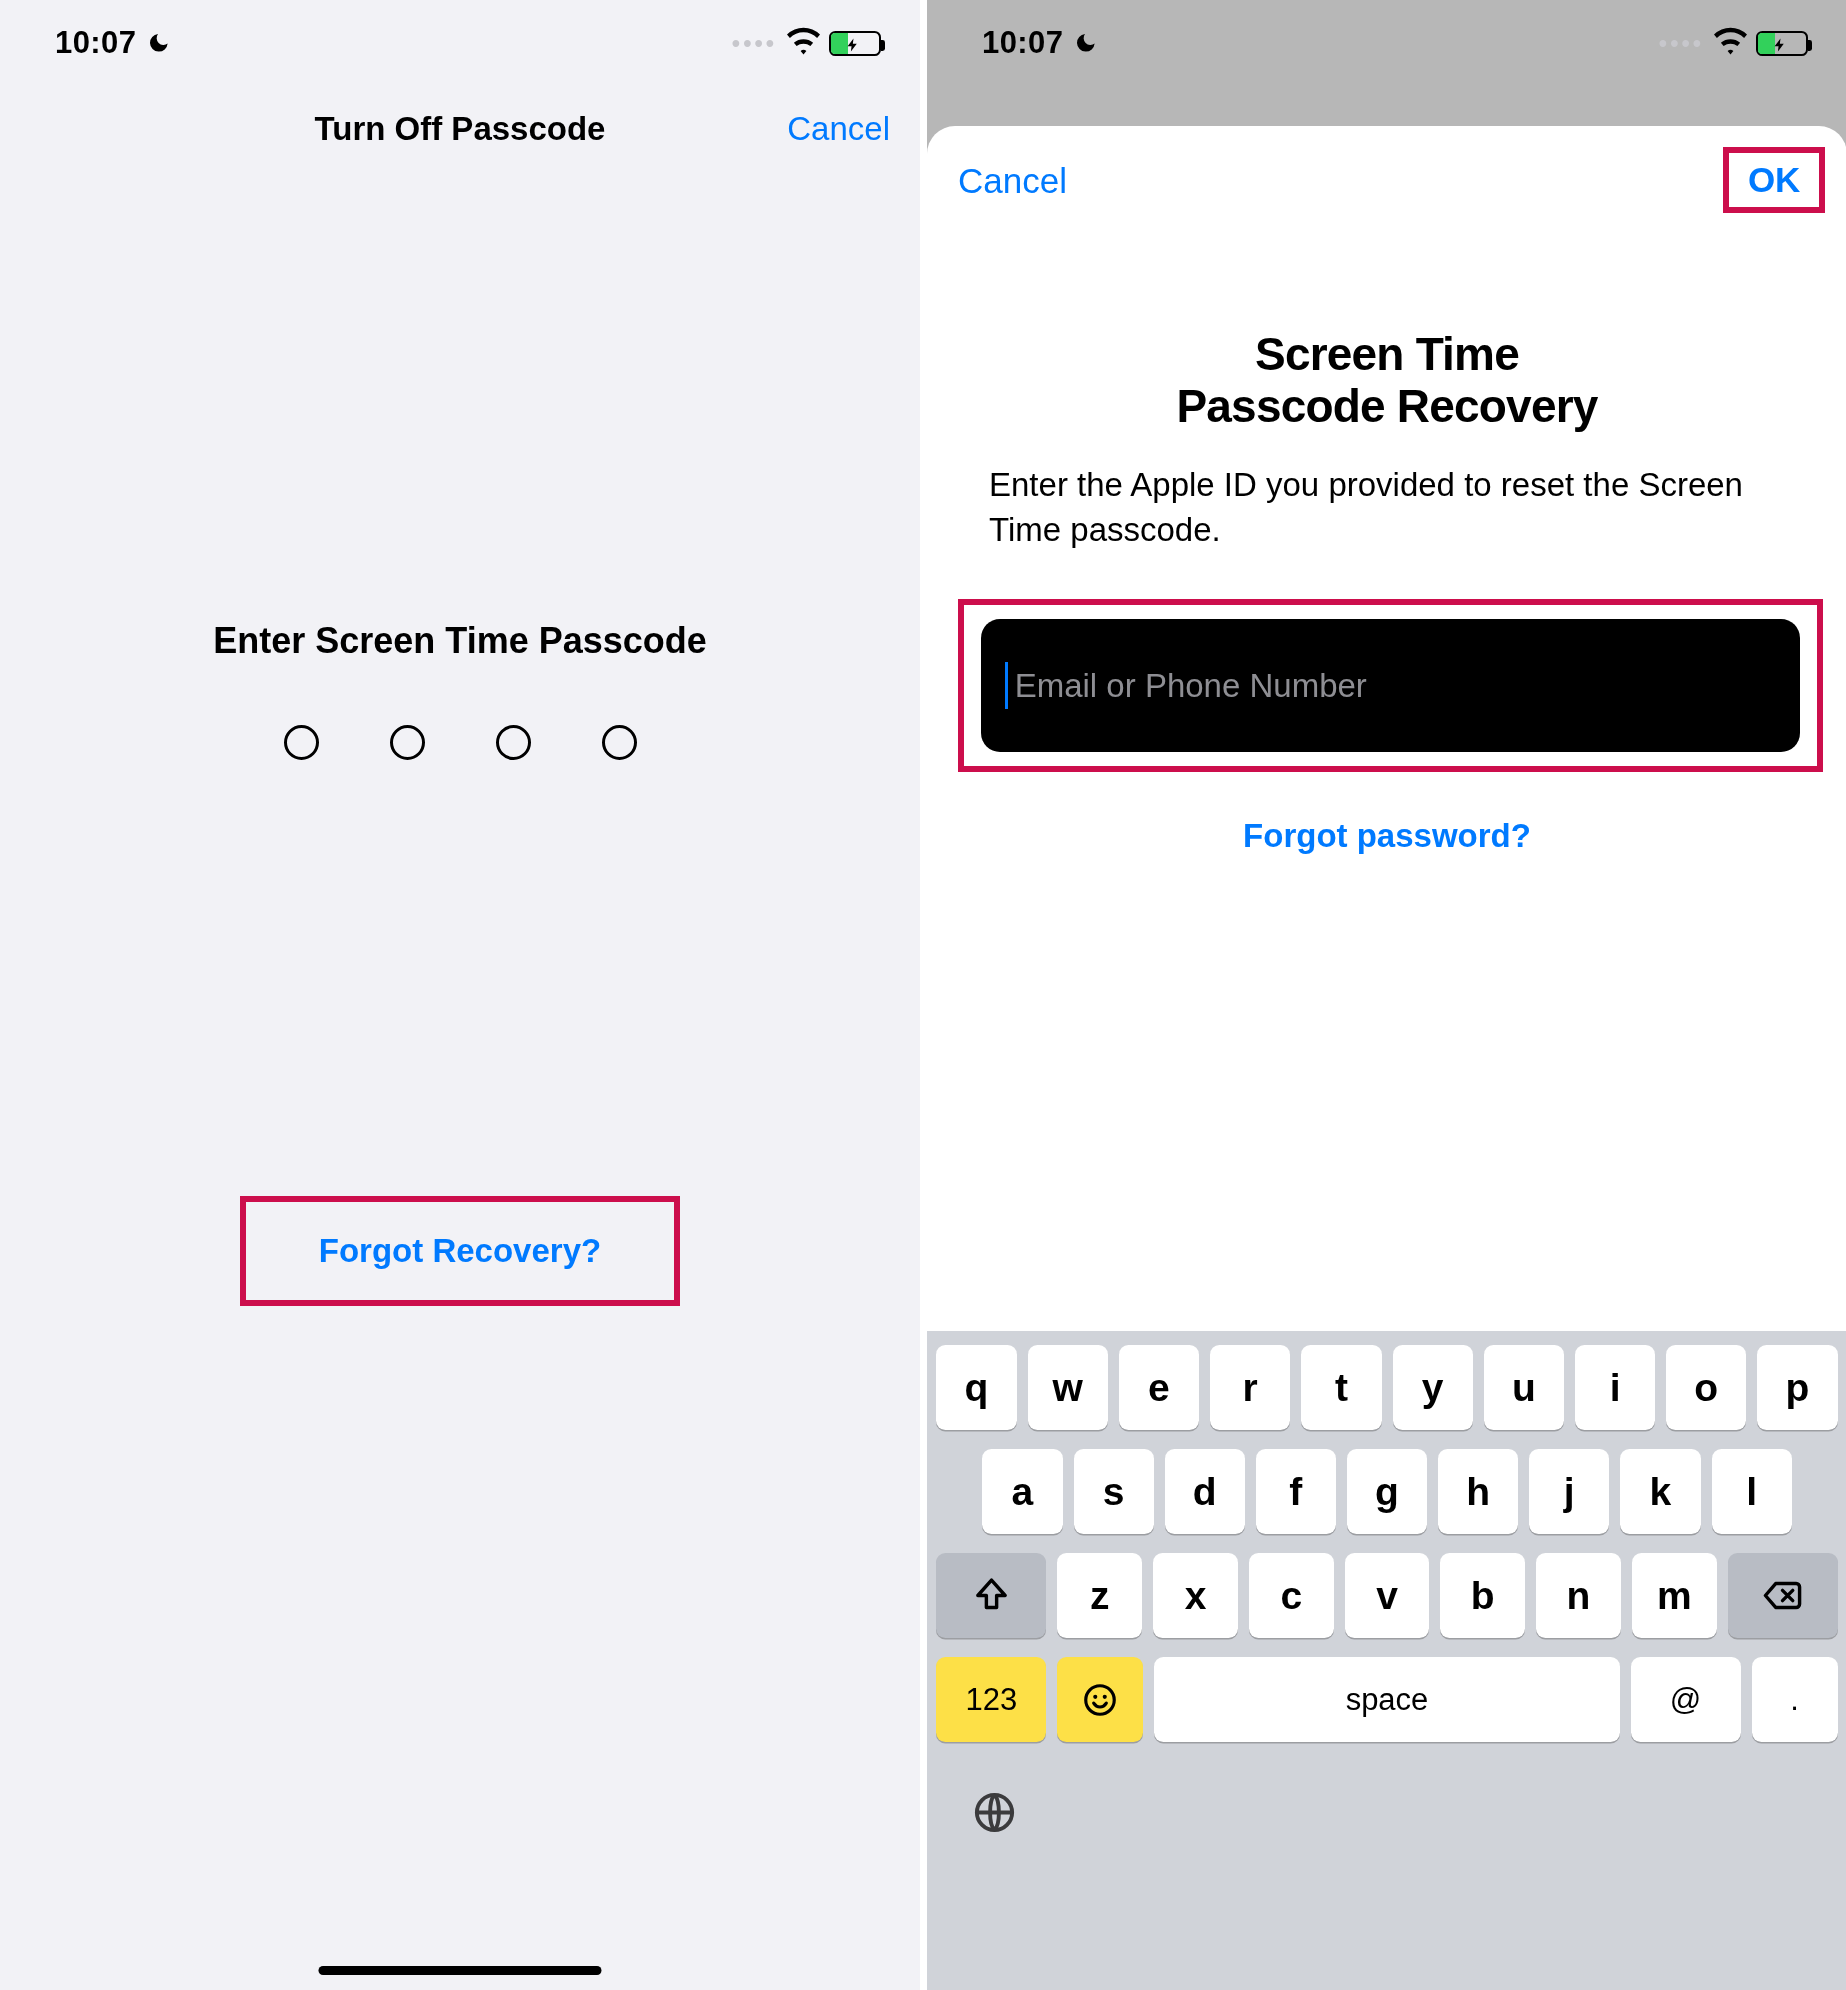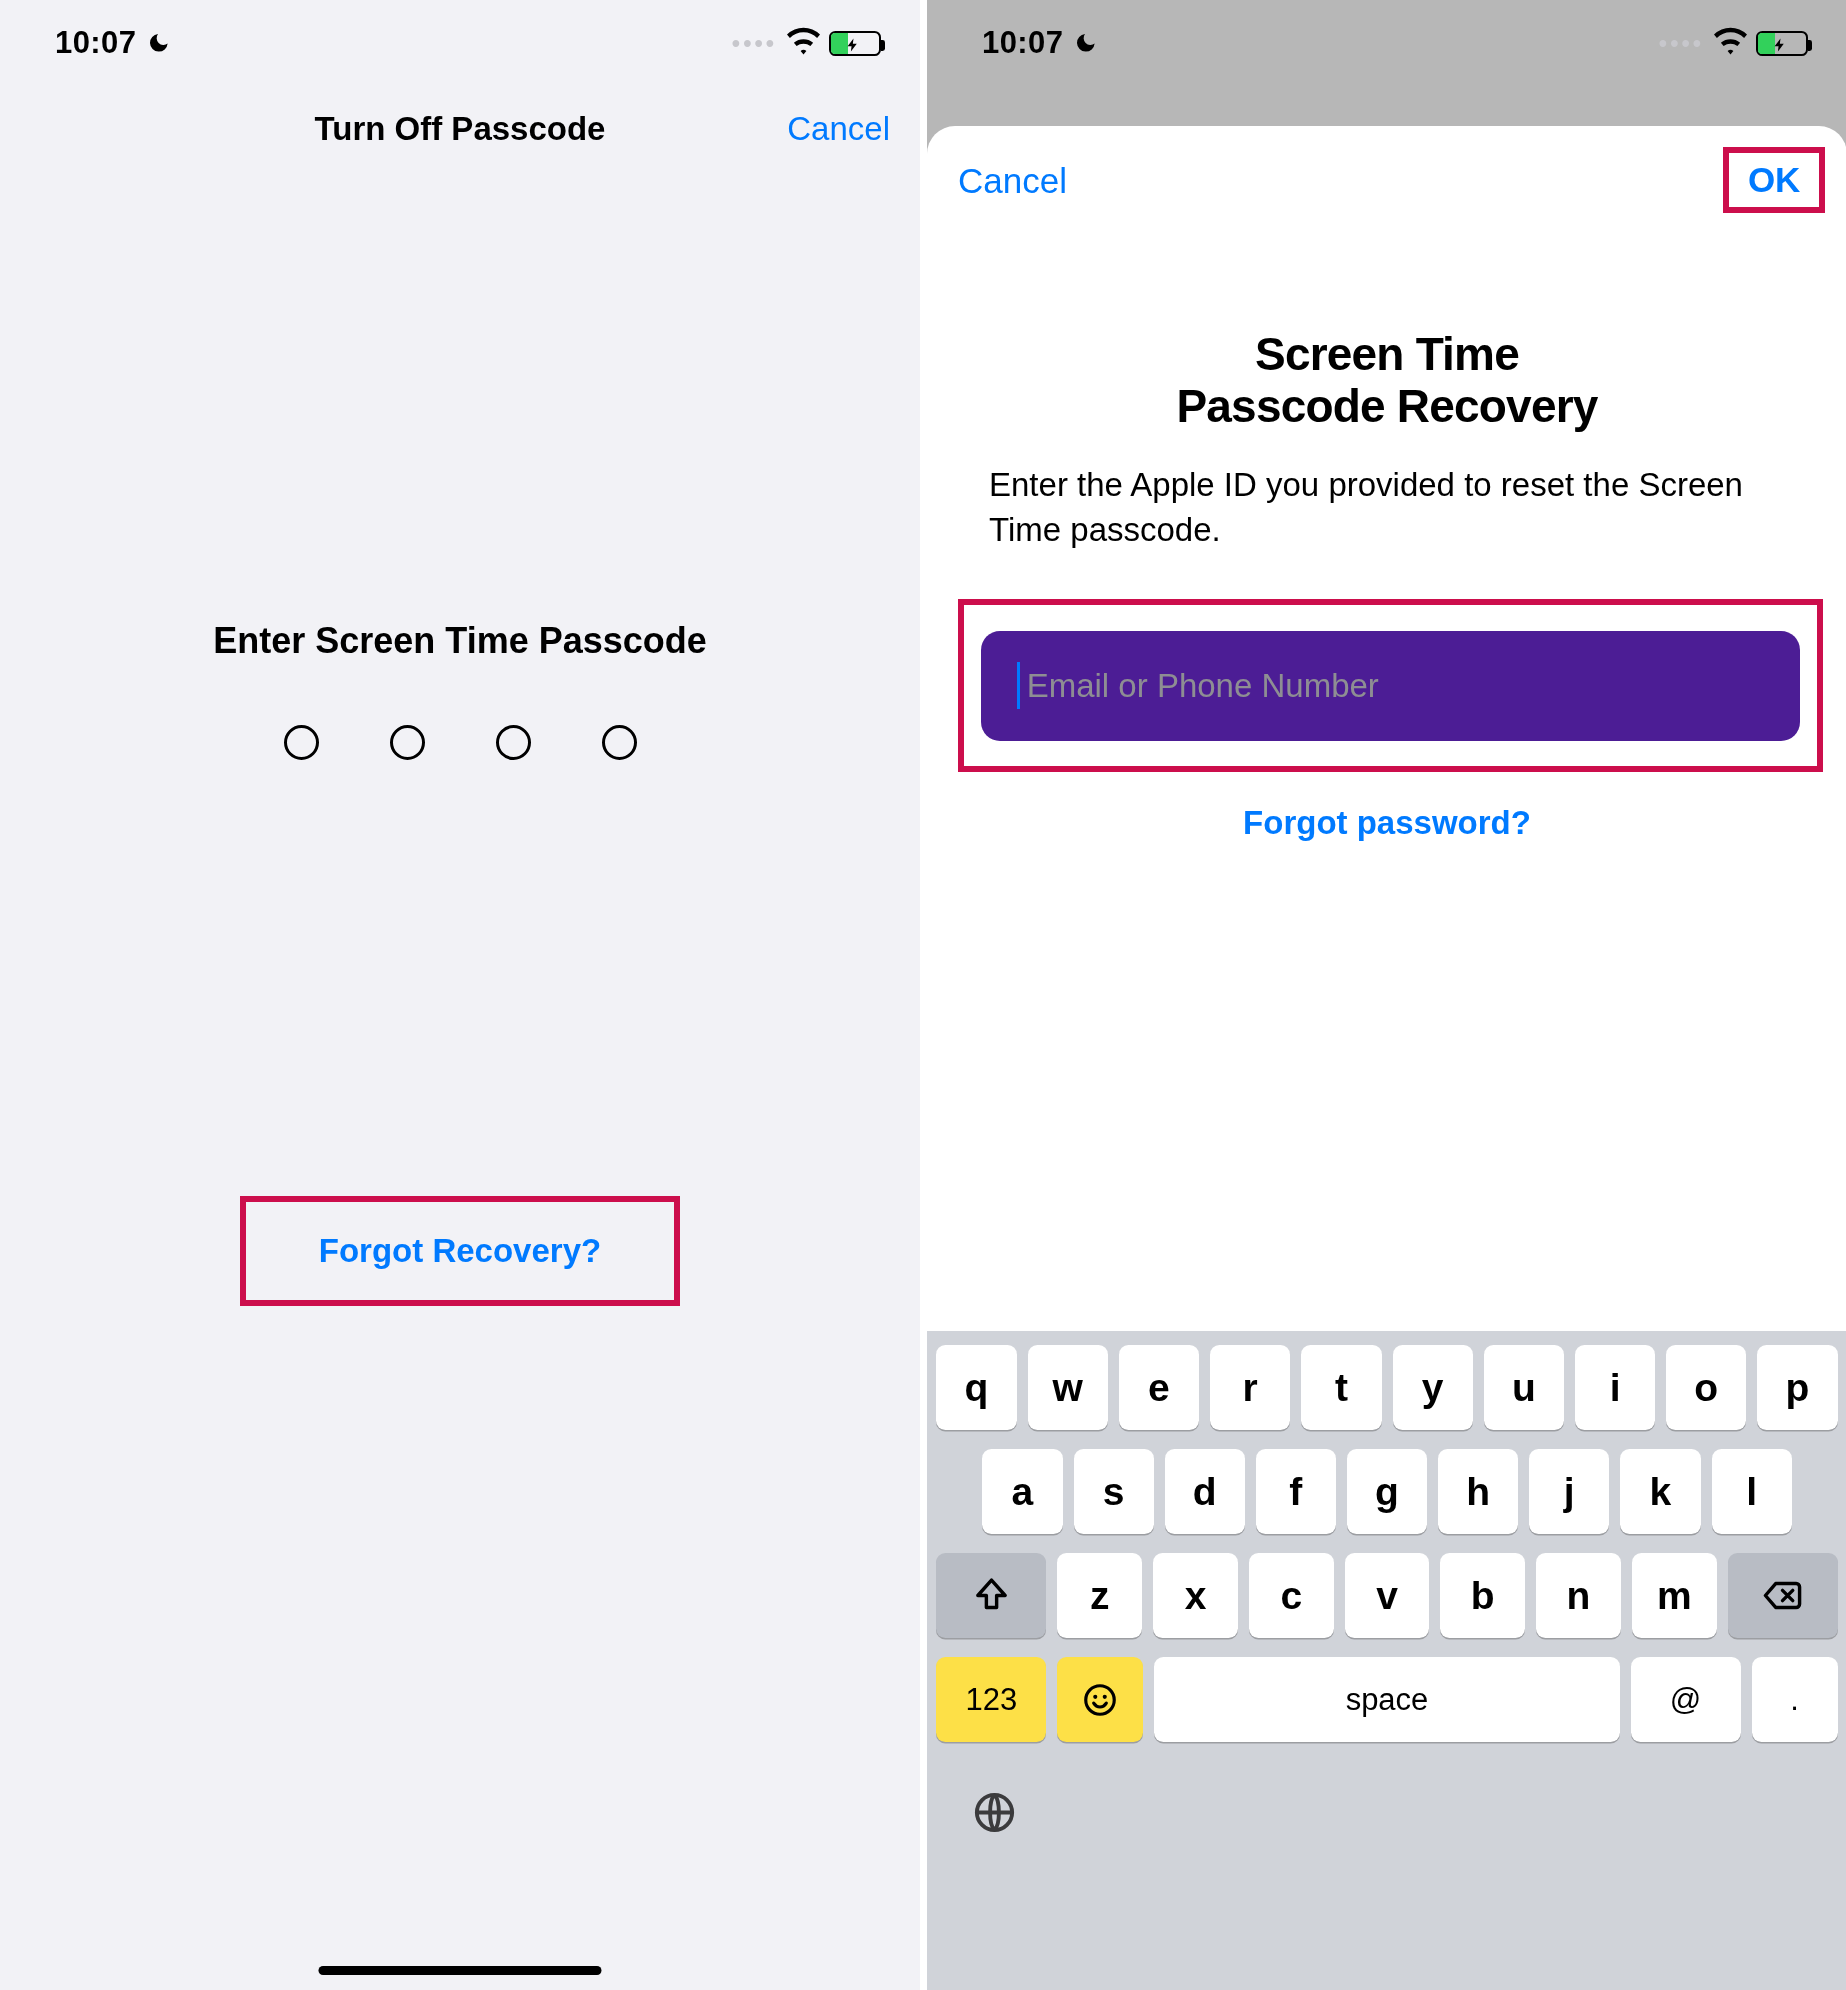--- a/index.html
+++ b/index.html
@@ -99,31 +99,31 @@
   .hero-sub {
     margin-top: 31px; text-align:left; font-size: 33px; line-height:1.35;
     padding: 0 31px;
   }
   .field-hl {
     margin: 47px auto 0; width: 865px; height: 173px;
     border: 6.3px solid #cc0e4c; display:flex; align-items:center; justify-content:center;
     padding: 0 17.3px;
   }
   .field {
-    width: 100%; height: 110px; background:#4c1d95; border-radius: 19px;
-    display:flex; align-items:center; padding: 0 36px; position:relative;
+    width: 100%; height: 133px; background:#000000; border-radius: 19px;
+    display:flex; align-items:center; padding: 0 24px; position:relative;
   }
   .caret {
     width: 3.1px; height: 47px; background:#007aff; margin-right: 6.3px;
     animation: blink 1s steps(1) infinite;
   }
   @keyframes blink { 50% { opacity: 0; } }
   .placeholder { color:#8e8e93; font-size: 33px; }
   .forgot-pw {
-    margin-top: 32px; text-align:center; color:#007aff; font-size: 33px; font-weight:600;
+    margin-top: 45px; text-align:center; color:#007aff; font-size: 33px; font-weight:600;
   }
   
   .keyboard {
     position:absolute; left:0; right:0; bottom:0; height: 660px;
     background:#d0d3d9; padding: 14px 9.4px 0;
   }
   .krow { display:flex; gap: 11px; justify-content:center; margin-bottom: 19px; }
   .key {
     background:#fff; border-radius: 9.4px; height: 85px;
     display:flex; align-items:center; justify-content:center;

